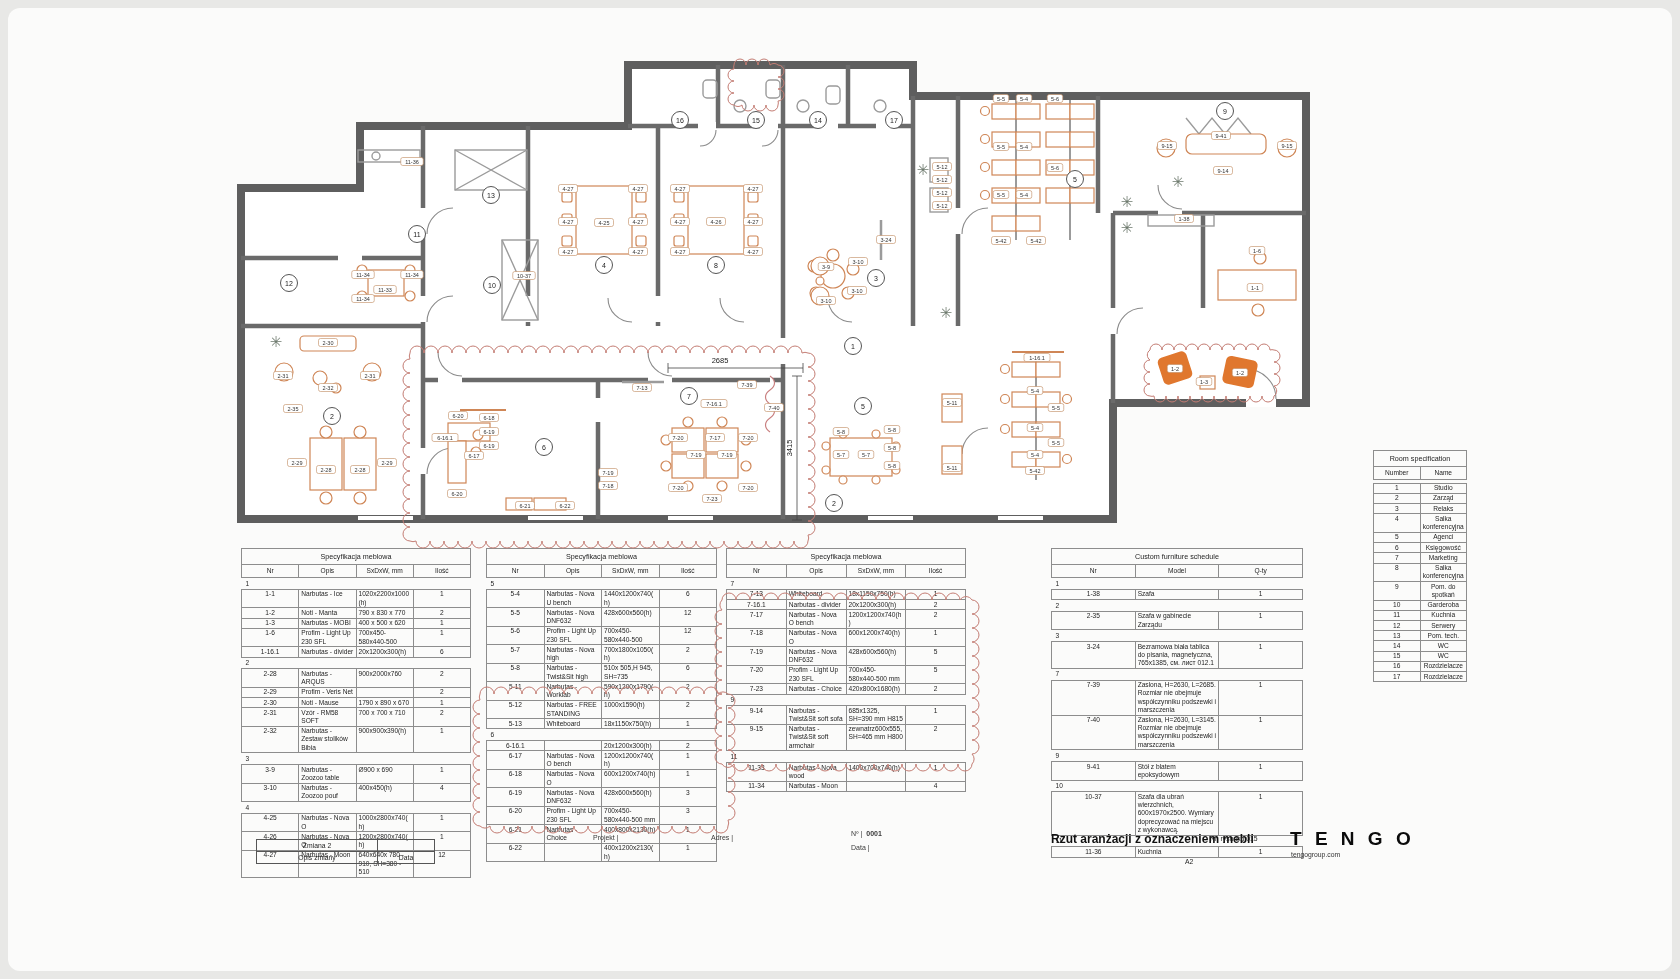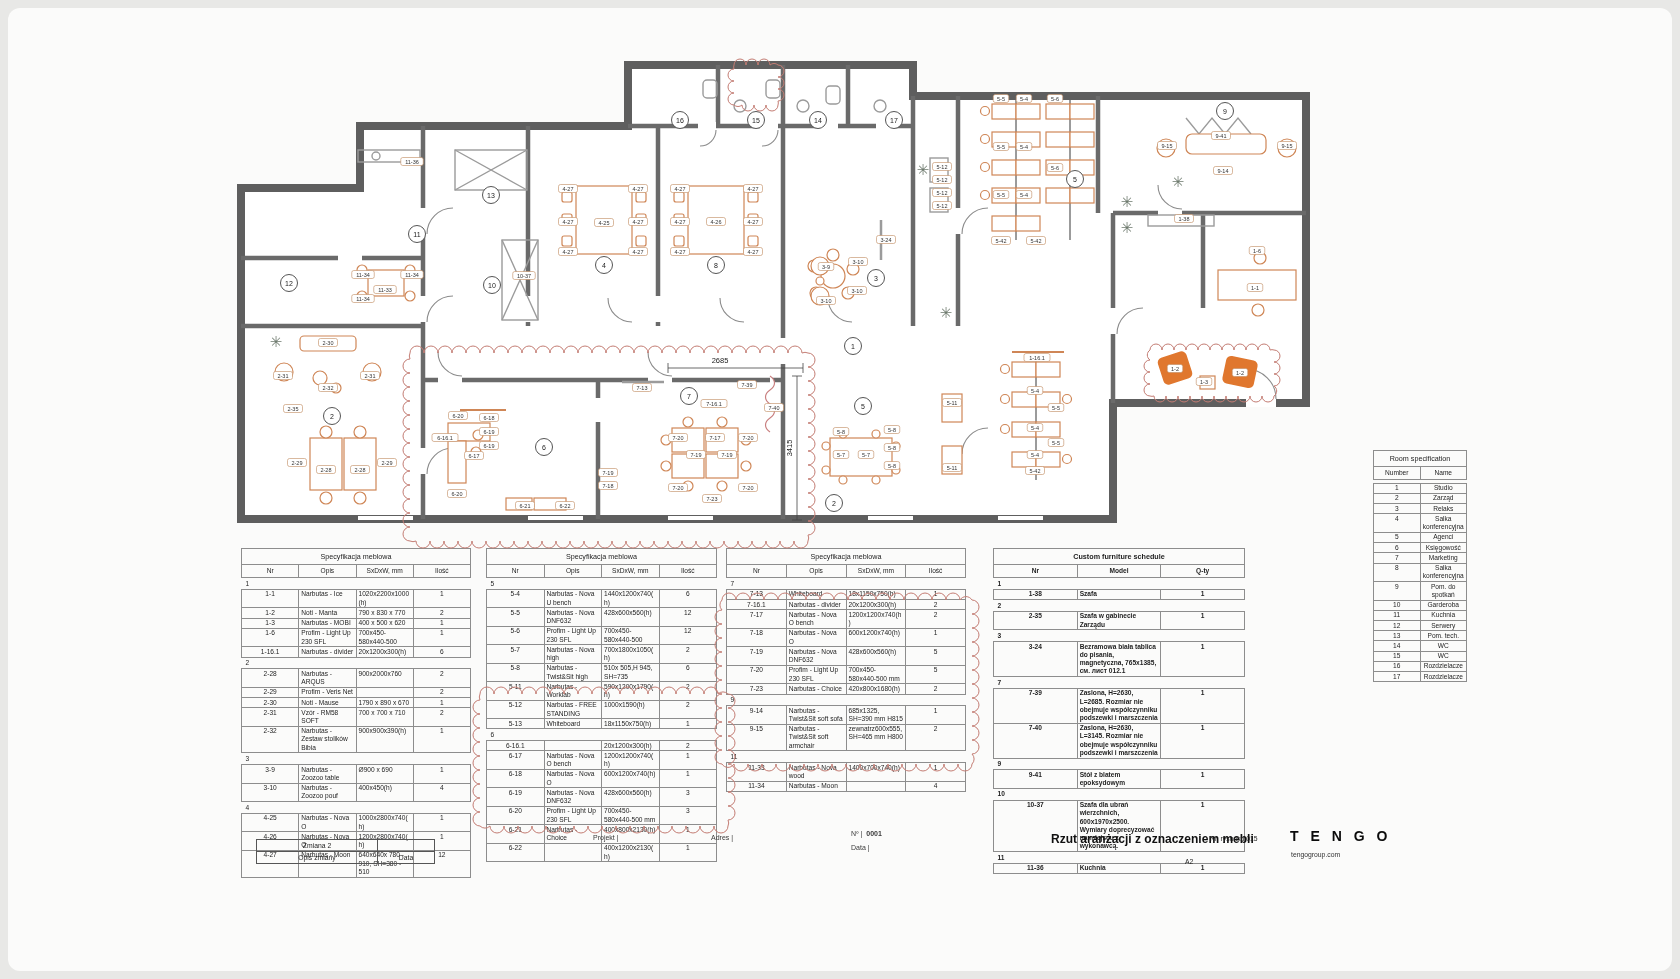--- a/index.html
+++ b/index.html
@@ -13,21 +13,21 @@
   table.spec td.t-head{text-align:center;font-size:6.6px;padding:2px 1px;}
   table.spec td.t-group{border:none;padding:1.5px 0 1px 4px;background:transparent;}
   table.spec td.c-nr{text-align:center;}
   table.spec td.c-qty{text-align:center;}
   table.zm{border-collapse:collapse;table-layout:fixed;width:100%;font-size:6.8px;color:#1d1d1d;}
   table.zm td{border:0.8px solid #555;text-align:center;padding:2px 0;}
   
   .blabel{position:absolute;font-size:7px;color:#3a3a3a;z-index:2;}
   .btitle{position:absolute;font-size:12px;font-weight:bold;color:#111;z-index:2;}
   .bsmall{position:absolute;font-size:6.8px;color:#222;z-index:2;}
-  .logo{position:absolute;font-size:14px;font-weight:bold;letter-spacing:4px;color:#0b0b0b;z-index:2;}
+  .logo{position:absolute;font-size:19px;font-weight:bold;letter-spacing:4px;color:#0b0b0b;z-index:2;}
   .logosub{position:absolute;font-size:6.8px;color:#333;z-index:2;}
   svg{position:absolute;left:0;top:0;z-index:3;pointer-events:none;}
 </style>
 </head>
 <body>
 
 <div id="stage">
   <div id="sheet">
 
     <div class="tblwrap" id="t0" style="left:233px;top:540px;width:230px;">
@@ -341,21 +341,21 @@
             </tr>
             <tr>
               <td class="c-nr">11-34</td>
               <td class="">Narbutas - Moon</td>
               <td class=""></td>
               <td class="c-qty">4</td>
             </tr>
           </tbody>
         </table>
       </div>
-    <div class="tblwrap" id="t3" style="left:985px;top:540px;width:252px;font-weight:bold;">
+    <div class="tblwrap" id="t3" style="left:1043px;top:540px;width:252px;">
         <table class="spec">
           <tbody>
             <tr>
               <td colspan="3" class="t-title">Custom furniture schedule</td>
             </tr>
             <tr>
               <td class="t-head" style="width: 40px;">Nr</td>
               <td class="t-head" style="width: 180px;">Model</td>
               <td class="t-head" style="width: 32px;">Q-ty</td>
             </tr>

